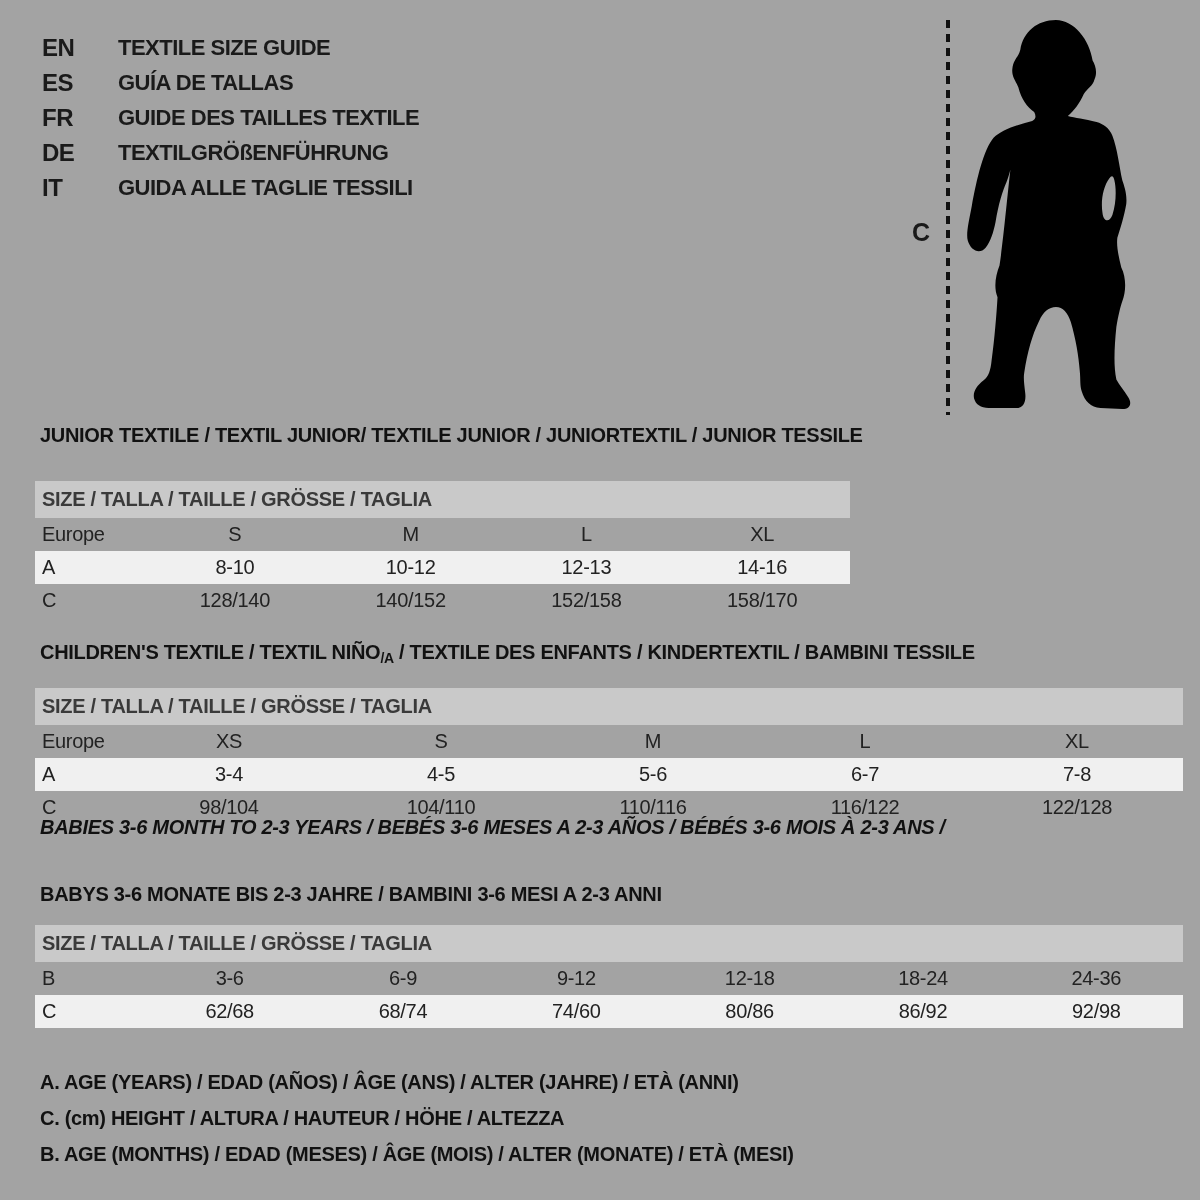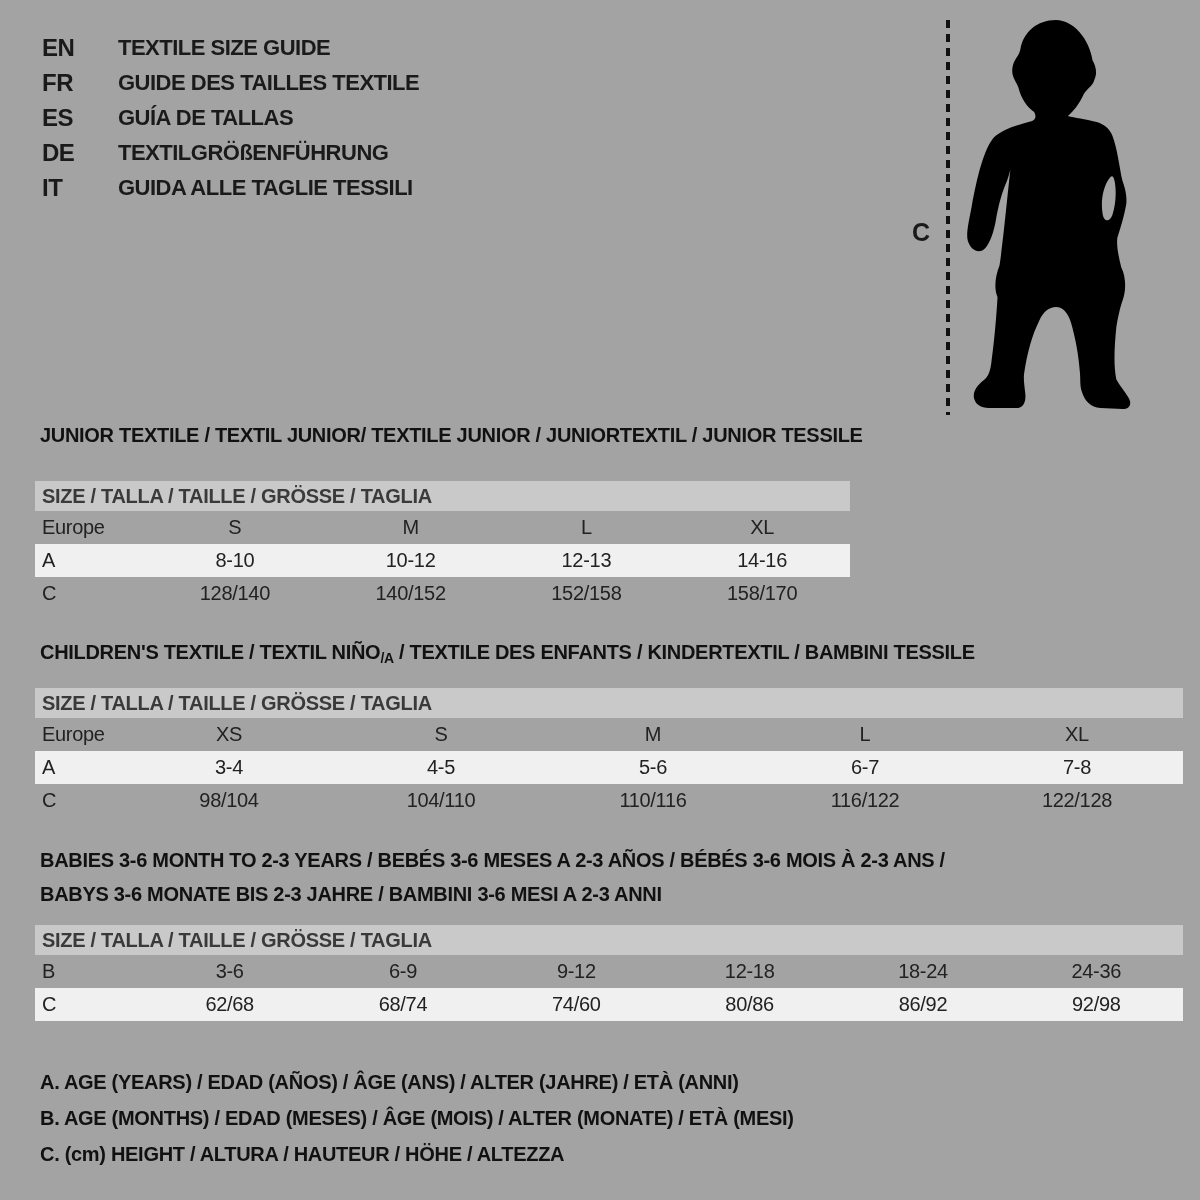--- a/index.html
+++ b/index.html
@@ -22,21 +22,21 @@
   .toddler{position:absolute;left:960px;top:12px;width:182px;height:406px;}
   
   .sec-title{
     position:absolute;left:40px;font-size:20px;font-weight:700;
     letter-spacing:-0.3px;white-space:nowrap;color:#111;
   }
   .sec-title .subA{font-size:14px;vertical-align:-4px;font-weight:700;}
   
   .size-table{position:absolute;}
   .bar{
-    height:30px;background:#c9c9c9;display:flex;align-items:center;
+    height:37px;background:#c9c9c9;display:flex;align-items:center;
     padding-left:7px;box-sizing:border-box;
   }
   .bar span{font-size:20px;font-weight:700;letter-spacing:-0.3px;color:#3a3a3a;white-space:nowrap;}
   .trow{display:flex;height:33px;align-items:center;}
   .rows .trow:nth-child(even){background:#f0f0f0;}
   .tlabel{padding-left:7px;font-size:20px;letter-spacing:-0.3px;box-sizing:border-box;color:#222;}
   .tcell{flex:1;text-align:center;font-size:20px;letter-spacing:-0.3px;color:#222;}
   .t-junior .tlabel{width:112px;}
   .t-children .tlabel{width:88px;}
   .t-babies .tlabel{width:108px;}
@@ -48,26 +48,26 @@
 <body>
 
 <div class="canvas">
 
   <div class="lang-block">
     <div class="lang-row">
       <span class="lang-code">EN</span>
       <span class="lang-title">TEXTILE SIZE GUIDE</span>
     </div>
     <div class="lang-row">
+      <span class="lang-code">ES</span>
+      <span class="lang-title">GUÍA DE TALLAS</span>
+    </div>
+    <div class="lang-row">
       <span class="lang-code">FR</span>
       <span class="lang-title">GUIDE DES TAILLES TEXTILE</span>
-    </div>
-    <div class="lang-row">
-      <span class="lang-code">ES</span>
-      <span class="lang-title">GUÍA DE TALLAS</span>
     </div>
     <div class="lang-row">
       <span class="lang-code">DE</span>
       <span class="lang-title">TEXTILGRÖßENFÜHRUNG</span>
     </div>
     <div class="lang-row">
       <span class="lang-code">IT</span>
       <span class="lang-title">GUIDA ALLE TAGLIE TESSILI</span>
     </div>
   </div>
@@ -185,21 +185,21 @@
         <span class="tlabel">C</span>
         <span class="tcell">98/104</span>
         <span class="tcell">104/110</span>
         <span class="tcell">110/116</span>
         <span class="tcell">116/122</span>
         <span class="tcell">122/128</span>
       </div>
     </div>
   </section>
 
-  <div class="sec-title" style="top:849px;">BABIES 3-6 MONTH TO 2-3 YEARS / BEBÉS 3-6 MESES A 2-3 AÑOS / BÉBÉS 3-6 MOIS À 2-3 ANS /</div>
+  <div class="sec-title" style="top:816px;font-style:italic;">BABIES 3-6 MONTH TO 2-3 YEARS / BEBÉS 3-6 MESES A 2-3 AÑOS / BÉBÉS 3-6 MOIS À 2-3 ANS /</div>
   <div class="sec-title" style="top:883px;">BABYS 3-6 MONATE BIS 2-3 JAHRE / BAMBINI 3-6 MESI A 2-3 ANNI</div>
   <section class="size-table t-babies" style="left:35px;top:925px;width:1148px;">
     <div class="bar">
       <span>SIZE / TALLA / TAILLE / GRÖSSE / TAGLIA</span>
     </div>
     <div class="rows">
       <div class="trow">
         <span class="tlabel">B</span>
         <span class="tcell">3-6</span>
         <span class="tcell">6-9</span>
@@ -215,17 +215,17 @@
         <span class="tcell">74/60</span>
         <span class="tcell">80/86</span>
         <span class="tcell">86/92</span>
         <span class="tcell">92/98</span>
       </div>
     </div>
   </section>
 
   <div class="footnotes">
     <div class="footnote">A. AGE (YEARS) / EDAD (AÑOS) / ÂGE (ANS) / ALTER (JAHRE) / ETÀ (ANNI)</div>
+    <div class="footnote">C. (cm) HEIGHT / ALTURA / HAUTEUR / HÖHE / ALTEZZA</div>
     <div class="footnote">B. AGE (MONTHS) / EDAD (MESES) / ÂGE (MOIS) / ALTER (MONATE) / ETÀ (MESI)</div>
-    <div class="footnote">C. (cm) HEIGHT / ALTURA / HAUTEUR / HÖHE / ALTEZZA</div>
   </div>
 
 </div>
 
 </body></html>

